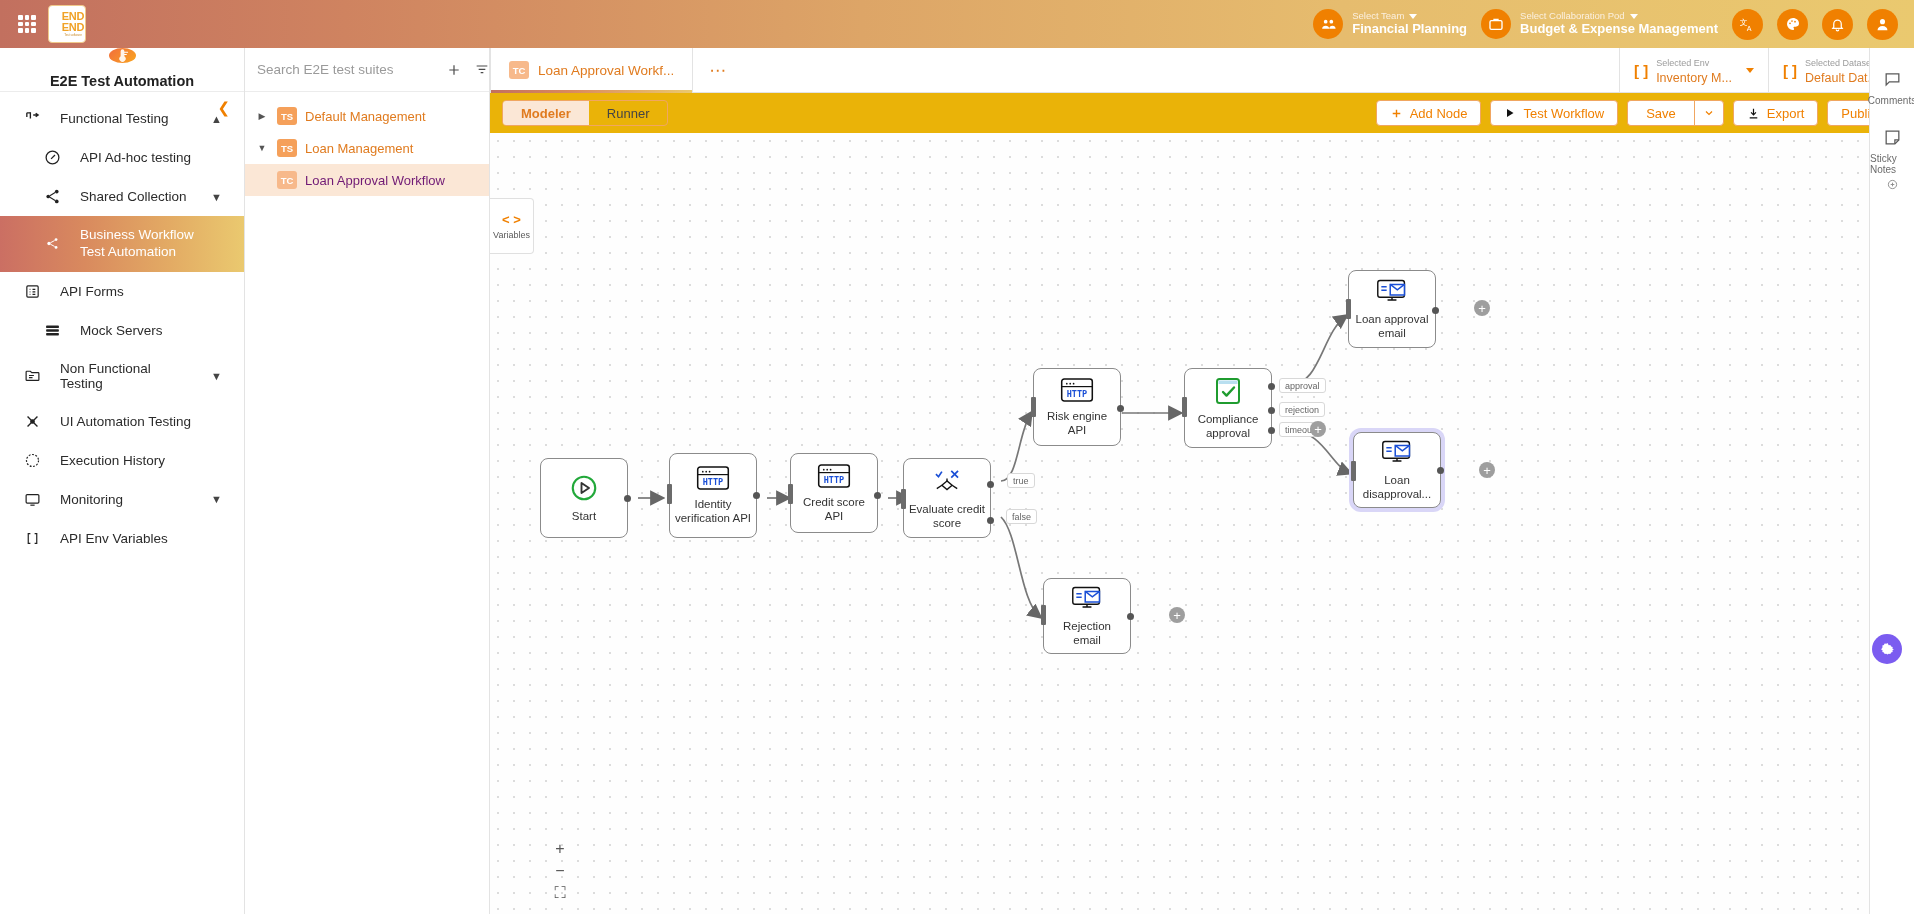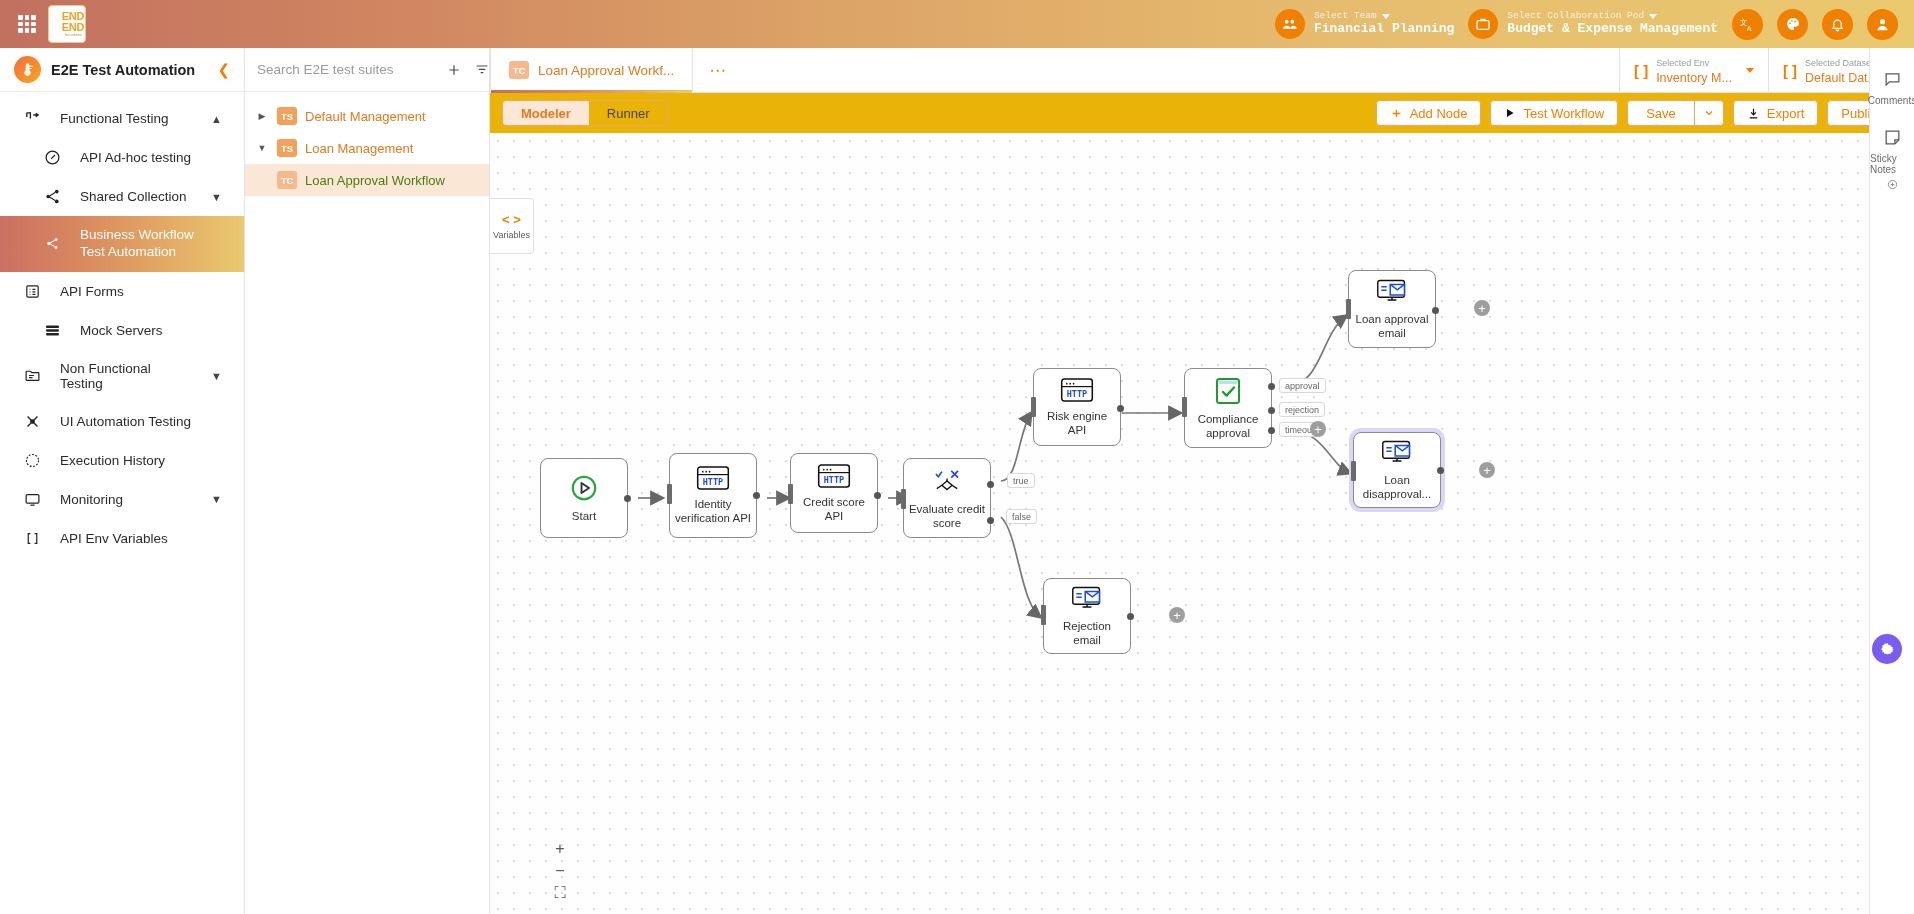--- a/index.html
+++ b/index.html
@@ -31,38 +31,39 @@
   }
   .brand-logo .l1 { font-size: 11px; font-weight: bold; color: #f0a227; letter-spacing: -0.3px; }
   .brand-logo .l2 { font-size: 11px; font-weight: bold; color: #f0a227; letter-spacing: -0.3px; }
   .brand-logo .l3 { font-size: 3px; color: #c98b2a; margin-top: 1px; }
   .topbar-right { margin-left: auto; display: flex; align-items: center; gap: 14px; padding-right: 16px; }
   .selector { display: flex; align-items: center; gap: 9px; cursor: pointer; }
   .sel-circle {
     width: 30px; height: 30px; border-radius: 50%; background: #f08000;
     display: flex; align-items: center; justify-content: center; color: #fff;
   }
-  .sel-text { line-height: 1.15; font-family: Liberation Mono, monospace; }
+  .sel-text { line-height: 1.15; }
   .sel-label { font-size: 9.5px; color: #fbf0e0; display: flex; align-items: center; gap: 5px; }
   .sel-value { font-size: 13px; font-weight: bold; color: #fff; }
   .caret-d { width: 0; height: 0; border-left: 4px solid transparent; border-right: 4px solid transparent; border-top: 5px solid #fff; }
   .round-btn {
     width: 31px; height: 31px; border-radius: 50%; background: #f08000;
     display: flex; align-items: center; justify-content: center; color: #fff; cursor: pointer;
     font-size: 14px;
   }
 
   
   .sidebar {
     position: absolute; top: 48px; left: 0; width: 245px; height: 866px;
     background: #fff; border-right: 1px solid #e3e3e3;
   }
   .sidebar-head {
     height: 44px; display: flex; align-items: center; padding: 0 14px; gap: 10px;
     border-bottom: 1px solid #ececec;
+    flex-direction: column;
   }
   .sb-logo {
     width: 27px; height: 27px; border-radius: 50%;
     background: linear-gradient(135deg, #f26d3d 0%, #f9a620 100%);
     display: flex; align-items: center; justify-content: center; color: #fff; font-size: 13px;
   }
   .sb-title { font-size: 14.5px; font-weight: bold; color: #222; }
   .sb-collapse { margin-left: auto; color: #f08000; font-size: 15px; cursor: pointer; }
   .nav { padding-top: 7px; }
   .nav-item {
@@ -101,21 +102,21 @@
   .tree-row .tw { width: 14px; display: flex; align-items: center; justify-content: center; color: #555; font-size: 9px; }
   .badge {
     width: 20px; height: 18px; border-radius: 3px; background: #f5a05a;
     color: #fff; font-size: 9.5px; font-weight: bold;
     display: flex; align-items: center; justify-content: center; flex: 0 0 20px;
   }
   .badge.tc { background: #f7b98b; }
   .tree-row .tl { color: #e07b1f; }
   .tree-row.child { padding-left: 32px; }
   .tree-row.selected { background: #fbe7d6; }
-  .tree-row.selected .tl { color: #4d7c0f; text-align: right; }
+  .tree-row.selected .tl { color: #701a75; text-align: right; }
 
   
   .tabbar {
     position: absolute; top: 48px; left: 490px; width: 1424px; height: 45px;
     background: #fff; border-bottom: 1px solid #e3e3e3; display: flex; align-items: stretch;
   }
   .tab {
     display: flex; align-items: center; gap: 9px; padding: 0 18px;
     border-right: 1px solid #e3e3e3; border-left: 1px solid #e3e3e3; position: relative; cursor: pointer;
   }

